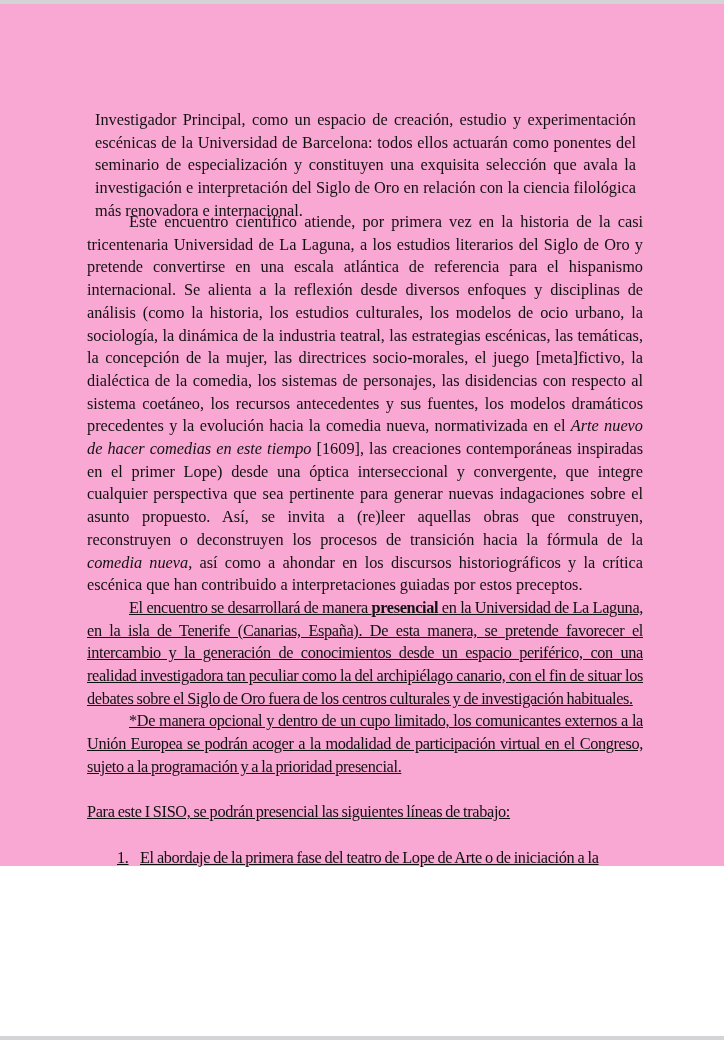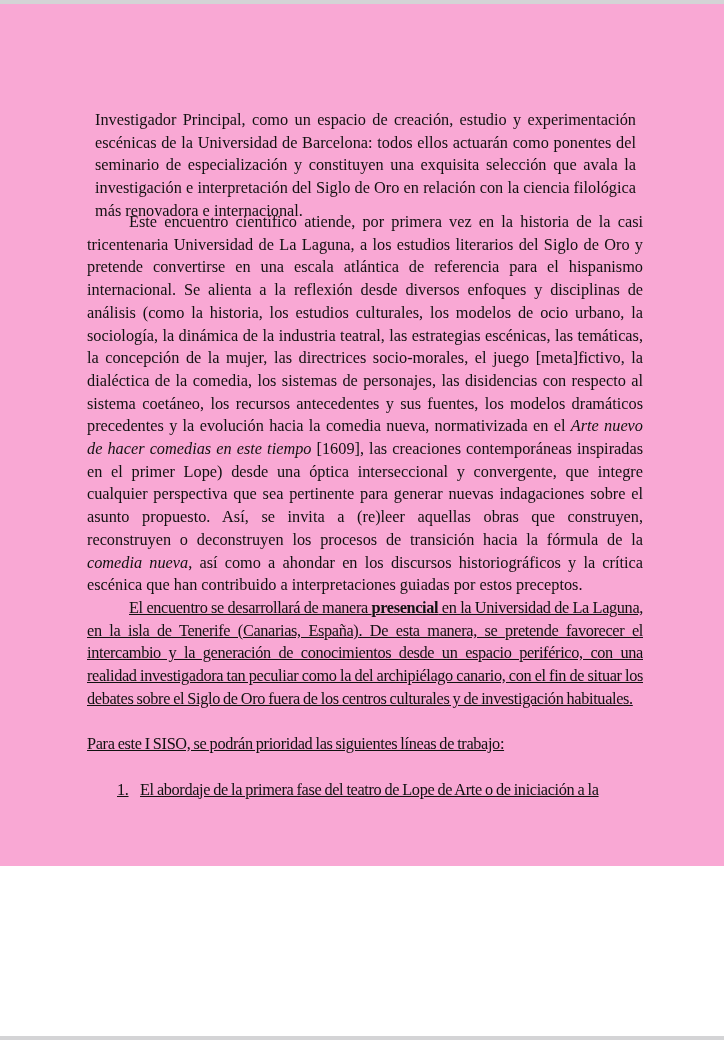--- a/index.html
+++ b/index.html
@@ -91,24 +91,25 @@
 <div class="page">
 
   <p class="text block-intro">Investigador Principal, como un espacio de creación, estudio y experimentación escénicas de la Universidad de Barcelona: todos ellos actuarán como ponentes del seminario de especialización y constituyen una exquisita selección que avala la investigación e interpretación del Siglo de Oro en relación con la ciencia filológica más renovadora e internacional.</p>
 
   <div class="body-main">
 
     <p class="text indent"><span>Este encuentro científico atiende, por primera vez en la historia de la casi tricentenaria Universidad de La Laguna, a los estudios literarios del Siglo de Oro y pretende convertirse en una escala atlántica de referencia para el hispanismo internacional. Se alienta a la reflexión desde diversos enfoques y disciplinas de análisis (como la historia, los estudios culturales, los modelos de ocio urbano, la sociología, la dinámica de la industria teatral, las estrategias escénicas, las temáticas, la concepción de la mujer, las directrices socio-morales, el juego [meta]fictivo, la dialéctica de la comedia, los sistemas de personajes, las disidencias con respecto al sistema coetáneo, los recursos antecedentes y sus fuentes, los modelos dramáticos precedentes y la evolución hacia la comedia nueva, normativizada en el </span><em>Arte nuevo de hacer comedias en este tiempo</em><span> [1609], las creaciones contemporáneas inspiradas en el primer Lope) desde una óptica interseccional y convergente, que integre cualquier perspectiva que sea pertinente para generar nuevas indagaciones sobre el asunto propuesto. Así, se invita a (re)leer aquellas obras que construyen, reconstruyen o deconstruyen los procesos de transición hacia la fórmula de la </span><em>comedia nueva</em><span>, así como a ahondar en los discursos historiográficos y la crítica escénica que han contribuido a interpretaciones guiadas por estos preceptos.</span></p>
 
     <p class="text indent tight"><span>El encuentro se desarrollará de manera </span><strong>presencial</strong><span> en la Universidad de La Laguna, en la isla de Tenerife (Canarias, España). De esta manera, se pretende favorecer el intercambio y la generación de conocimientos desde un espacio periférico, con una realidad investigadora tan peculiar como la del archipiélago canario, con el fin de situar los debates sobre el Siglo de Oro fuera de los centros culturales y de investigación habituales.</span></p>
 
+    <p class="text indent tight">*De manera opcional y dentro de un cupo limitado, los comunicantes externos a la Unión Europea se podrán acoger a la modalidad de participación virtual en el Congreso, sujeto a la programación y a la prioridad presencial.</p>
 
     <div class="gap-line"></div>
 
-    <p class="text tight">Para este I SISO, se podrán prioridad las siguientes líneas de trabajo:</p>
+    <p class="text tight">Para este I SISO, se podrán presencial las siguientes líneas de trabajo:</p>
 
     <div class="gap-line"></div>
 
     <ol class="list tight">
       <li class="list-item">
         <span class="list-num">1.</span>
         <span class="list-text">El abordaje de la primera fase del teatro de Lope de Arte o de iniciación a la</span>
       </li>
     </ol>
 

